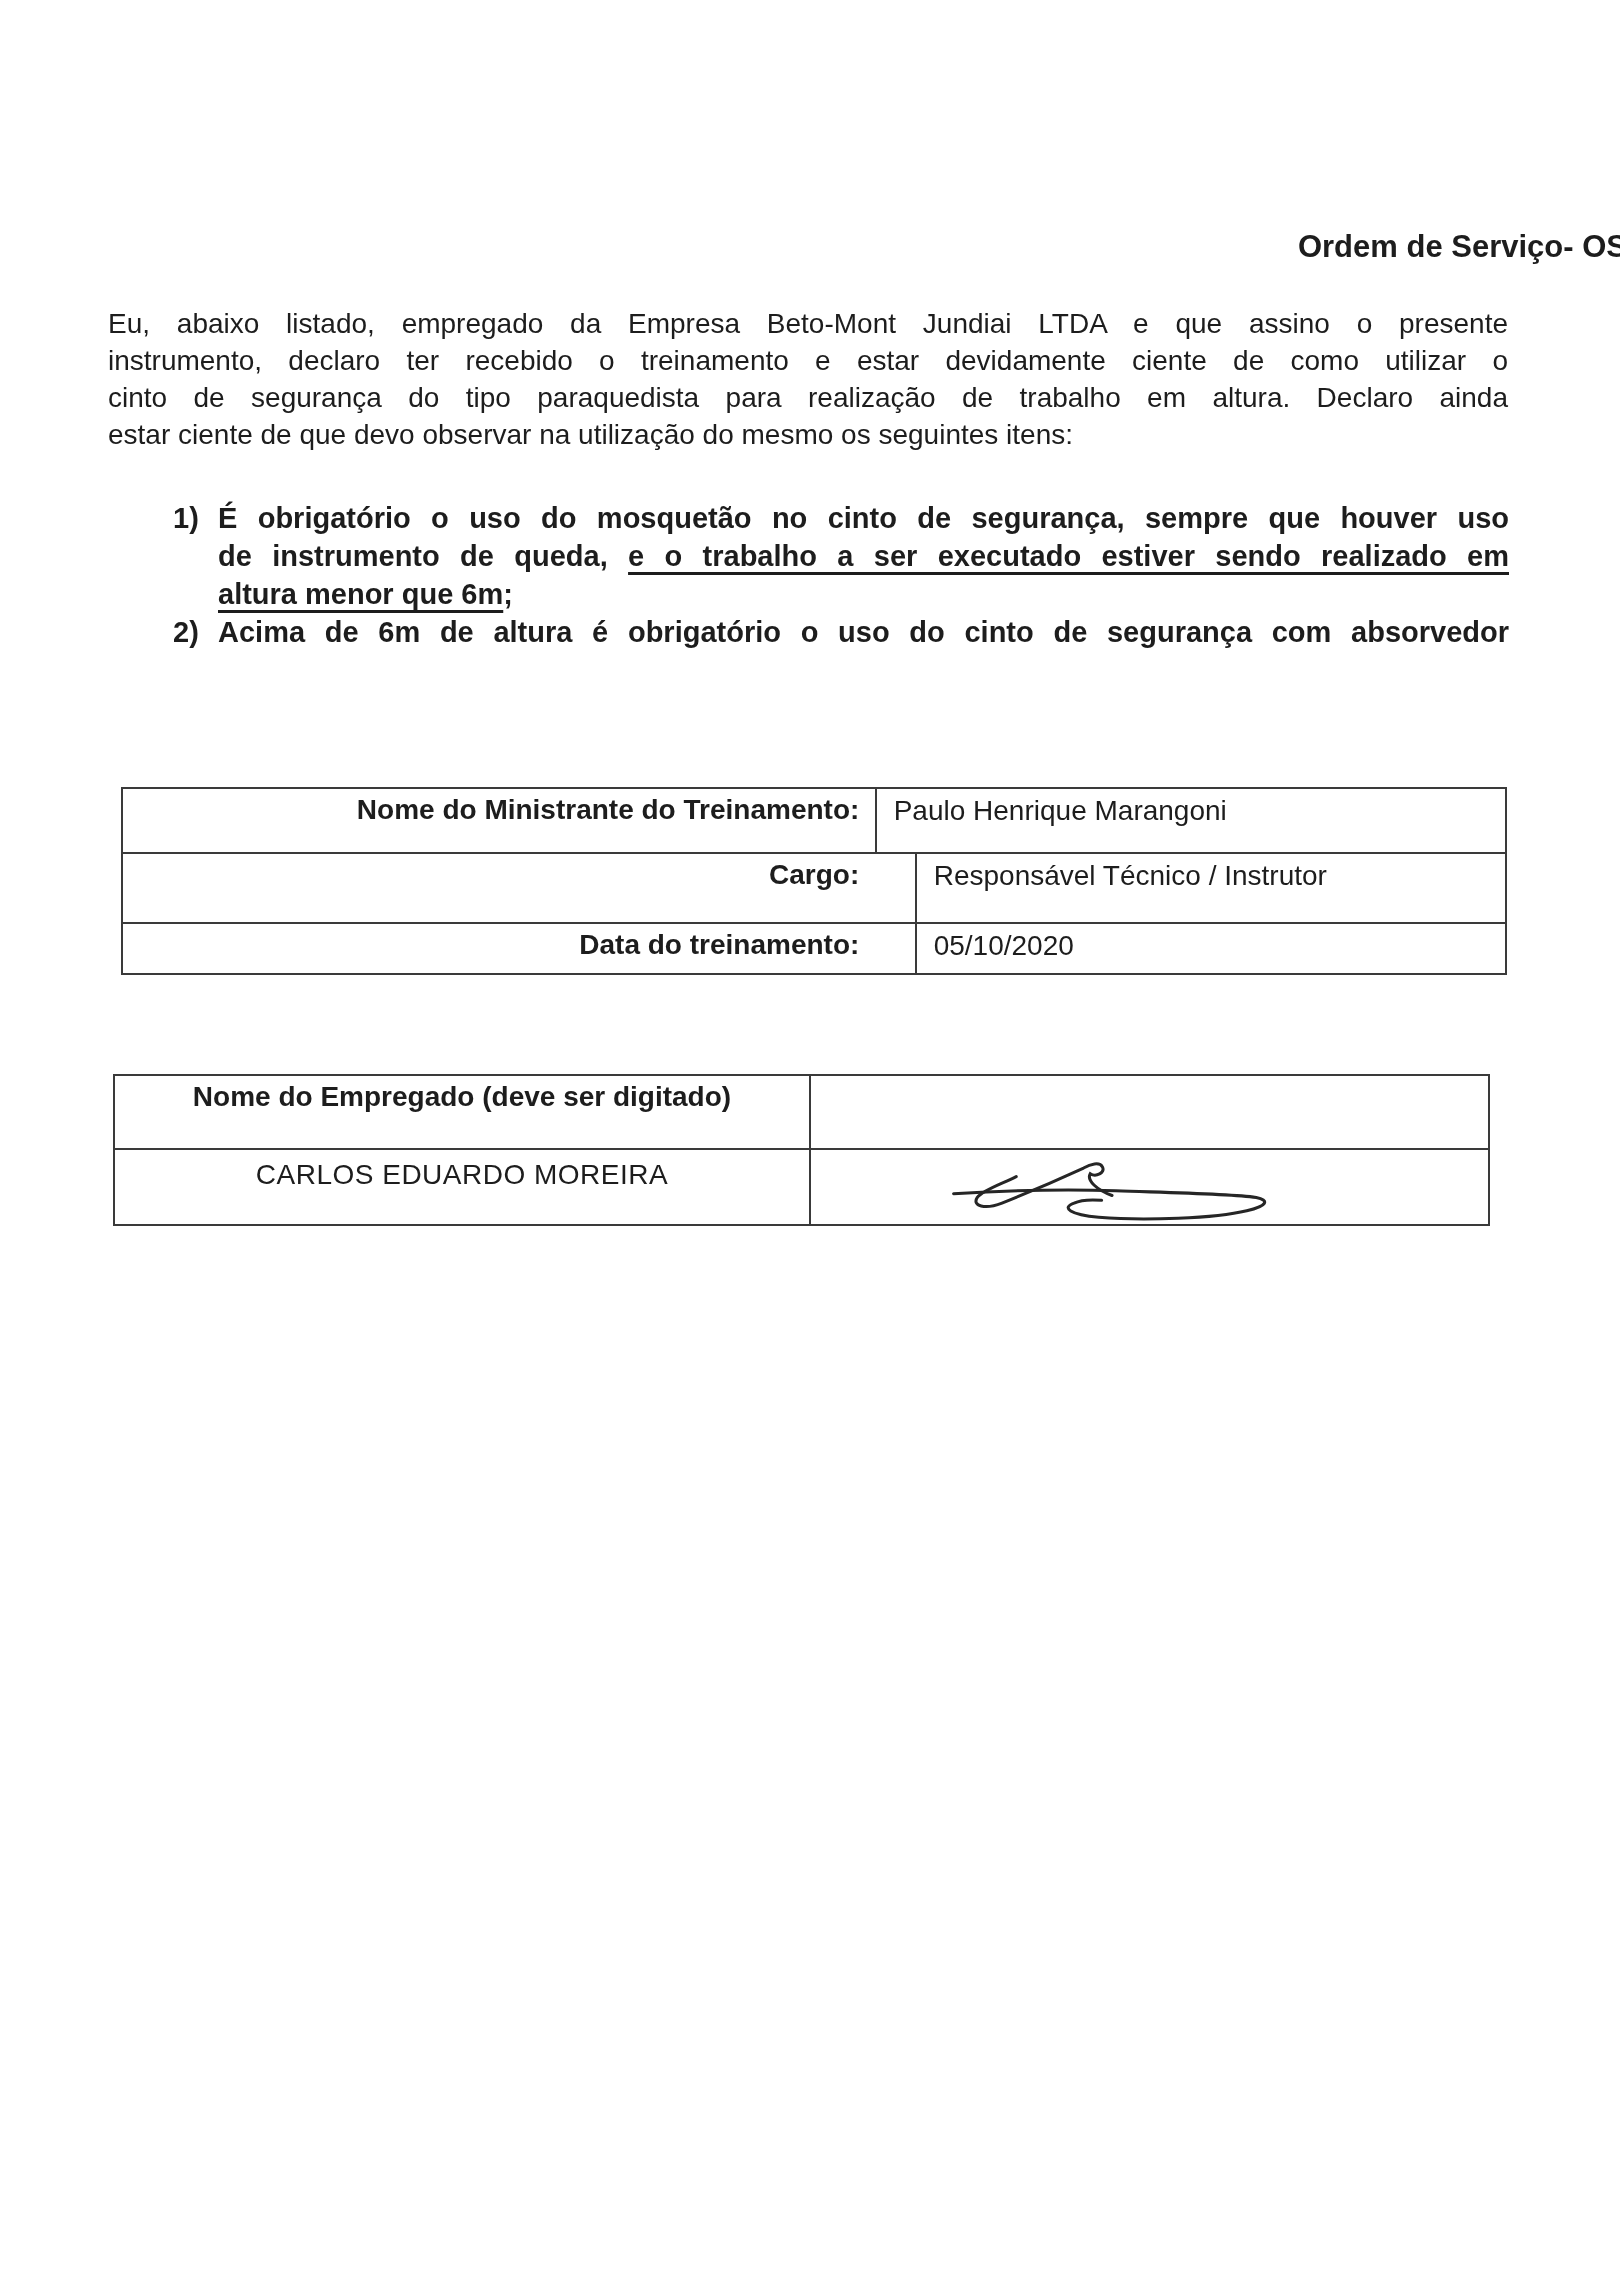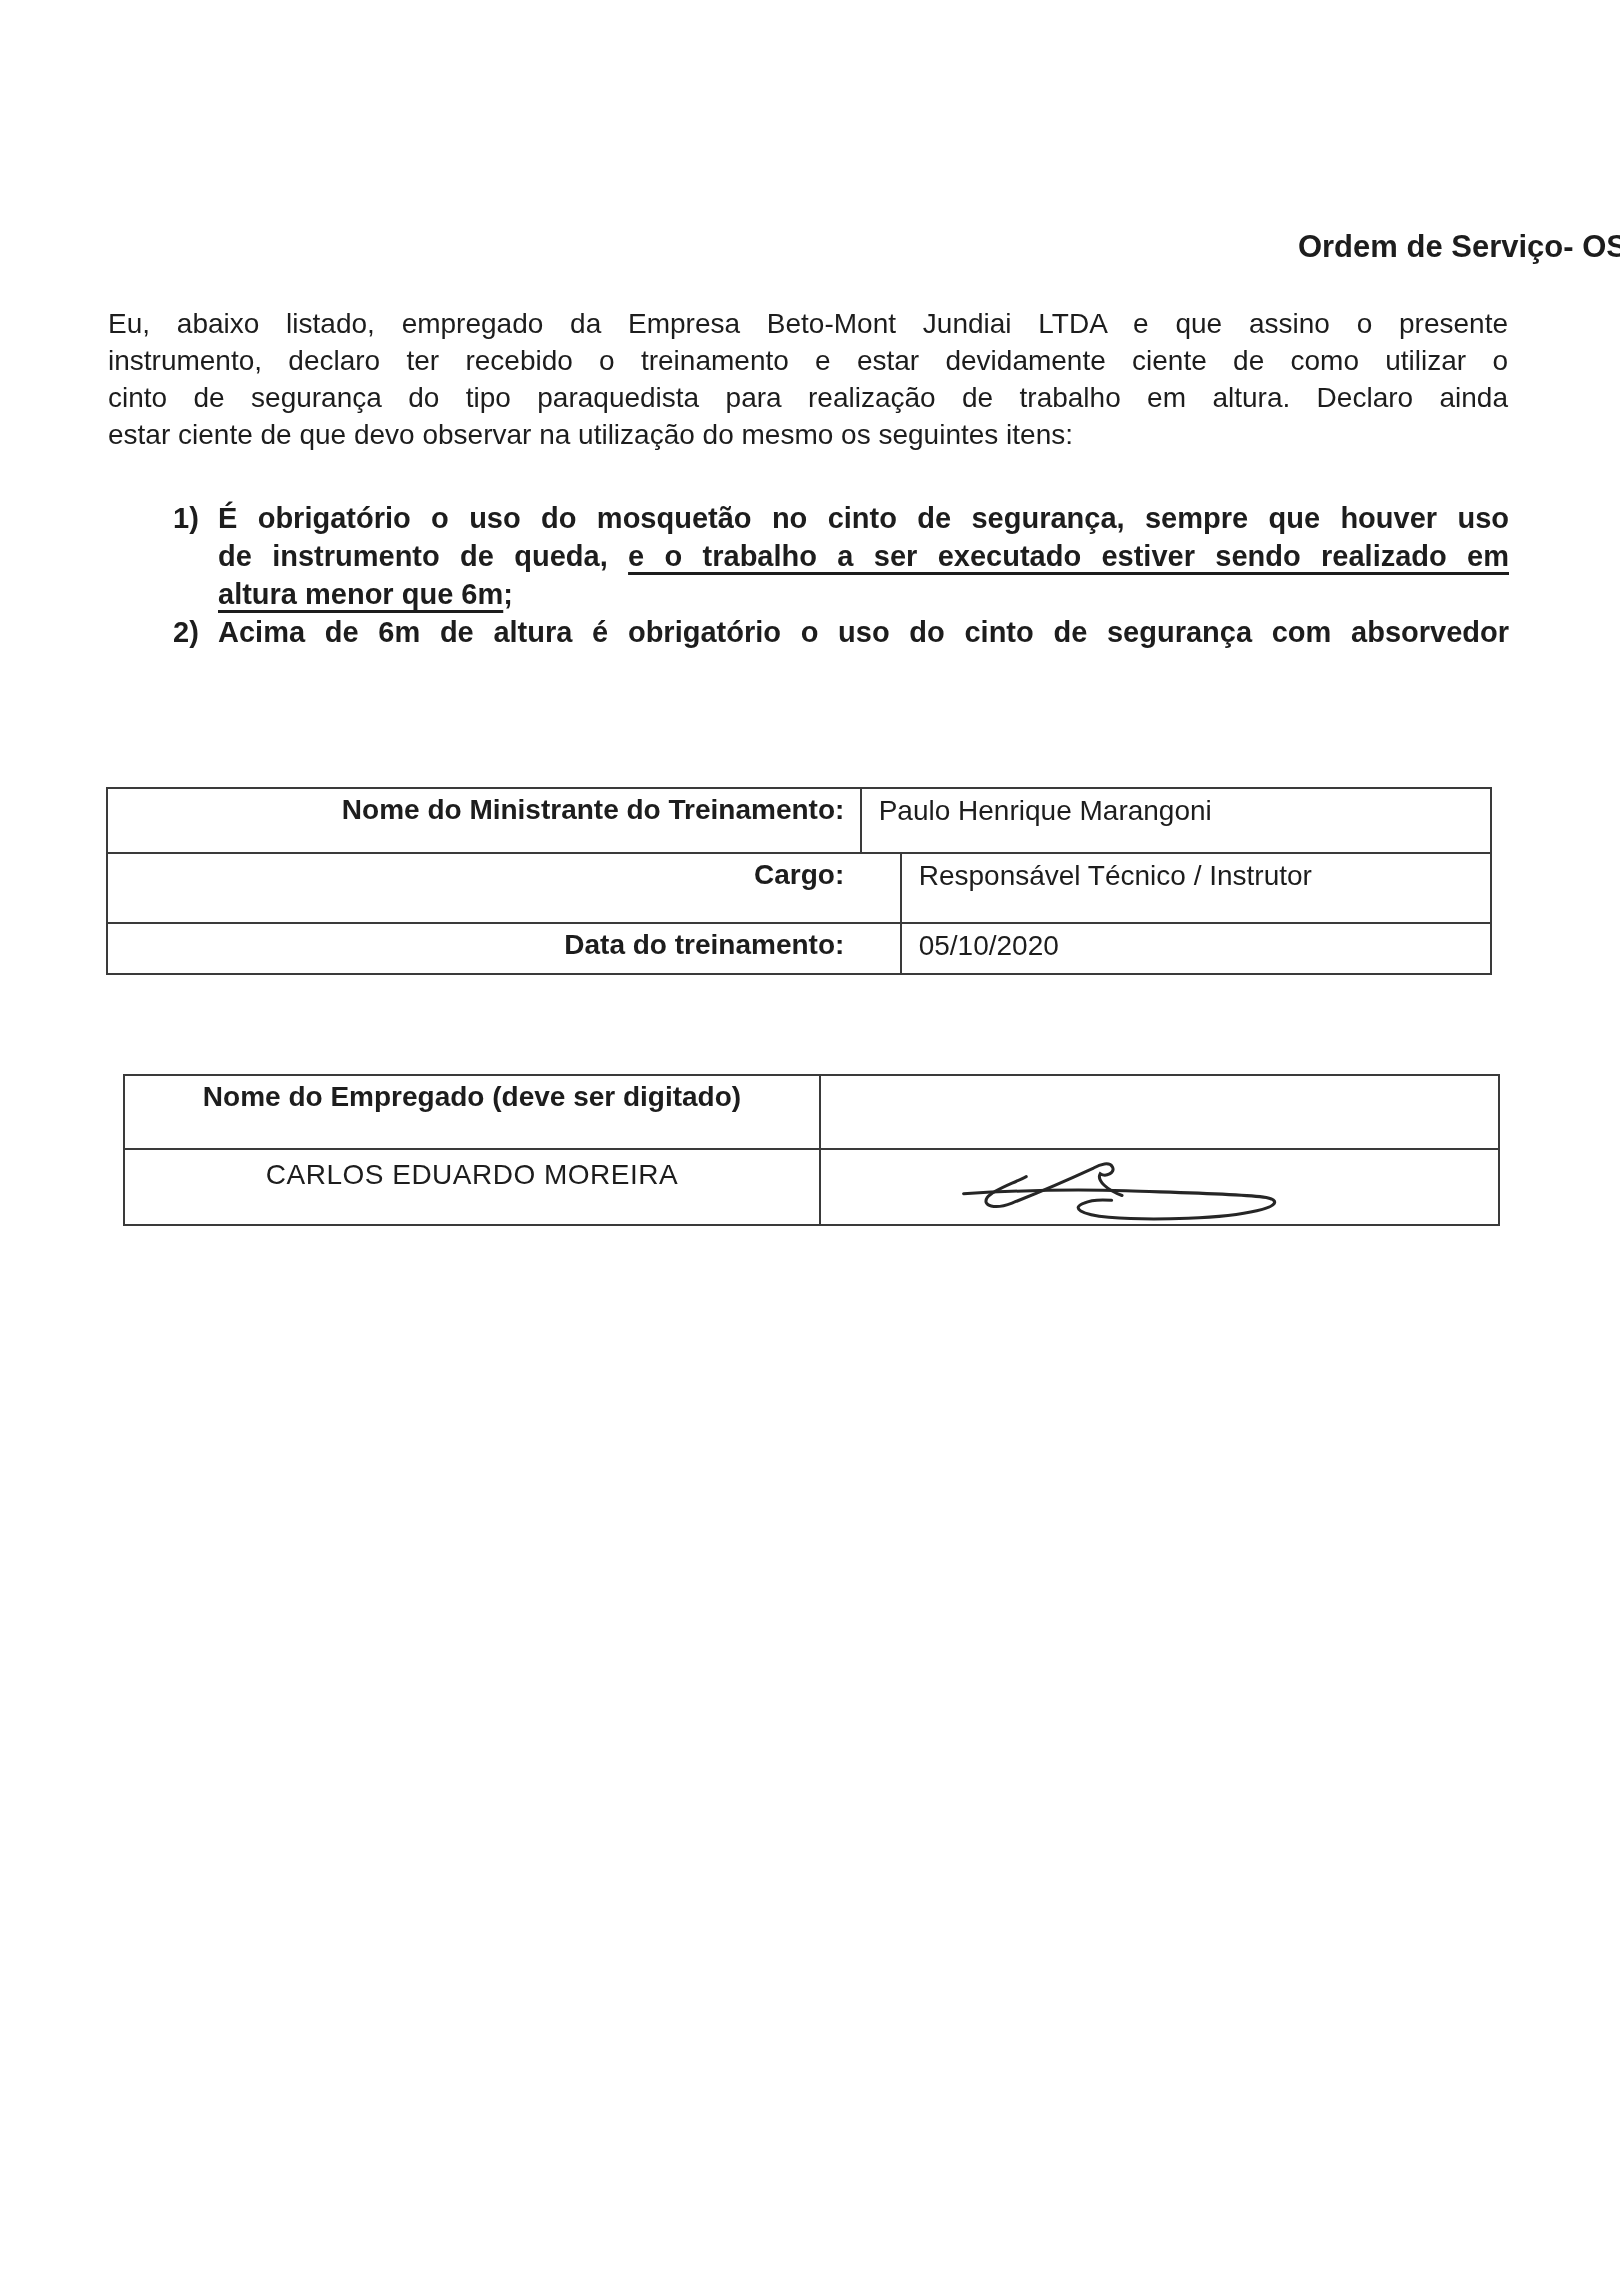--- a/index.html
+++ b/index.html
@@ -40,21 +40,21 @@
   .lline{text-align:justify;}
   .lline.nj{text-align:left;text-align-last:auto;}
   .ul{
     text-decoration:underline;
     text-decoration-thickness:3.4px;
     text-underline-offset:5.9px;
   }
 
   
   .table1{
-    position:absolute;top:787px;left:106px;width:1386px;
+    position:absolute;top:787px;left:121px;width:1386px;
     border:2px solid var(--border);
     box-sizing:border-box;
     font-size:28px;
   }
   .t1row{display:flex;box-sizing:border-box;}
   .t1row + .t1row{border-top:2px solid var(--border);gap:40px;}
   .t1row.r1{height:63px;}
   .t1row.r2{height:70px;}
   .t1row.r3{height:51px;}
   .t1label{
@@ -63,21 +63,21 @@
     padding:4.9px 15.7px 0 0;
   }
   .t1value{
     flex:1 1 auto;box-sizing:border-box;
     border-left:2px solid var(--border);
     padding:5.9px 0 0 16.7px;
   }
 
   
   .table2{
-    position:absolute;top:1074px;left:123px;width:1377px;
+    position:absolute;top:1074px;left:113px;width:1377px;
     border:2px solid var(--border);
     box-sizing:border-box;
     font-size:28px;
   }
   .t2row{display:flex;box-sizing:border-box;}
   .t2row + .t2row{border-top:2px solid var(--border);}
   .t2row.head{height:72px;}
   .t2row.data{height:76px;}
   .t2left{
     flex:0 0 696px;width:696px;box-sizing:border-box;

